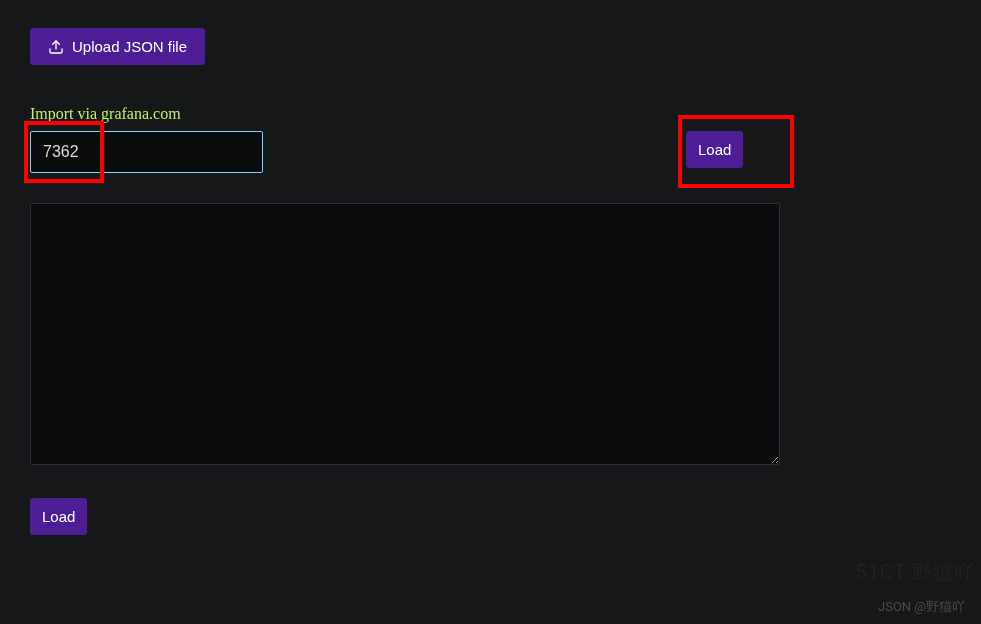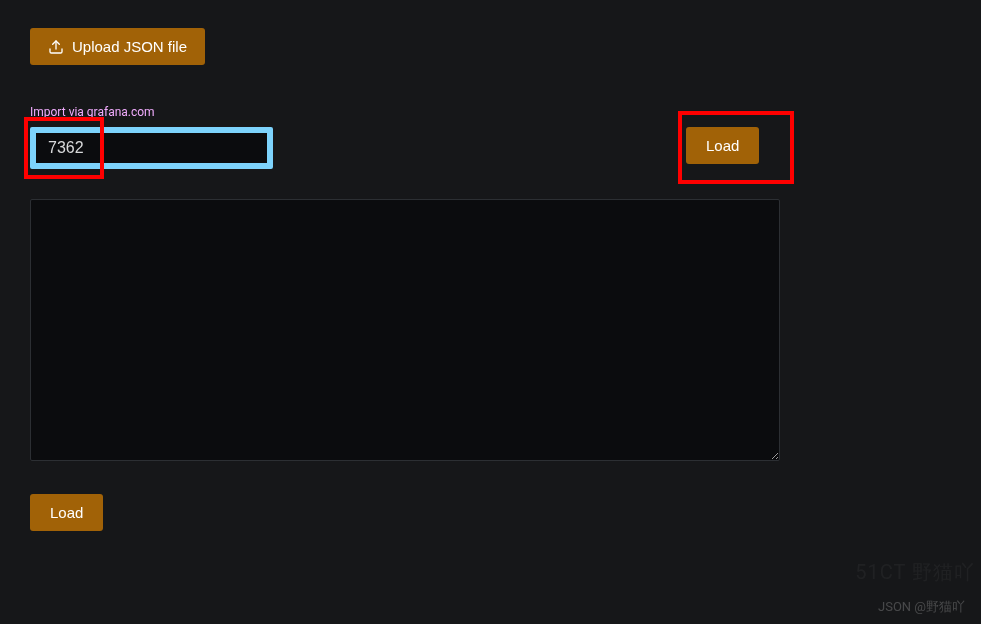--- a/index.html
+++ b/index.html
@@ -14,21 +14,21 @@
       font-size: 14px;
       width: 981px;
       height: 624px;
       overflow: hidden;
       position: relative;
     }
     .container {
       padding: 28px 30px;
     }
     .btn {
-      background-color: #a16207;
+      background-color: #4c1d95;
       color: #ffffff;
       border: none;
       padding: 10px 18px;
       font-size: 15px;
       font-weight: 500;
       border-radius: 3px;
       cursor: pointer;
       display: inline-flex;
       align-items: center;
       gap: 8px;
@@ -41,35 +41,36 @@
       height: 16px;
       display: block;
     }
     .form-group {
       margin-top: 40px;
     }
     .form-group.smaller-gap {
       margin-top: 30px;
     }
     .label {
-      color: #f0abfc;
-      font-size: 12px;
+      color: #bef264;
+      font-size: 16px;
       margin-bottom: 8px;
       display: block;
+      font-family: Liberation Serif, serif;
     }
     .input-row {
       display: flex;
       gap: 16px;
       align-items: stretch;
       position: relative;
     }
     .text-input {
       flex: 1;
       background-color: #0b0c0e;
-      border: 6px solid #7dd3fc;
+      border: 1px solid #7dd3fc;
       color: #d8d9da;
       padding: 10px 12px;
       font-size: 16px;
       border-radius: 2px;
       outline: none;
       height: 42px;
     }
     .textarea-input {
       width: 100%;
       max-width: 750px;
@@ -78,21 +79,21 @@
       border: 1px solid #2c2f33;
       color: #d8d9da;
       padding: 10px 12px;
       font-size: 14px;
       border-radius: 2px;
       resize: both;
       outline: none;
       font-family: inherit;
     }
     .load-btn {
-      padding: 10px 20px;
+      padding: 10px 12px;
       font-size: 15px;
     }
     
     .highlight-input {
       position: absolute;
       border: 4px solid #ff0000;
       left: -6px;
       top: -10px;
       width: 80px;
       height: 62px;

